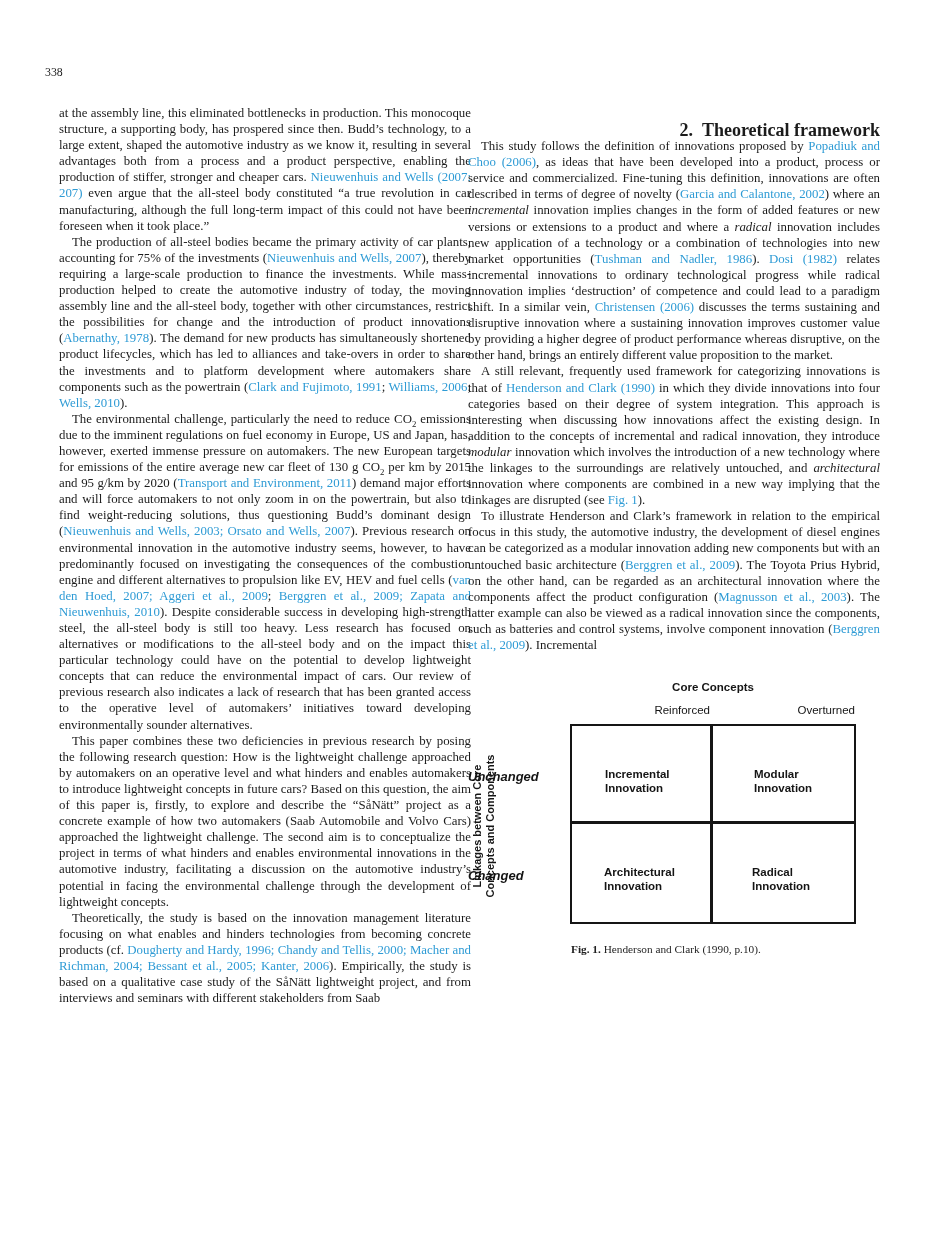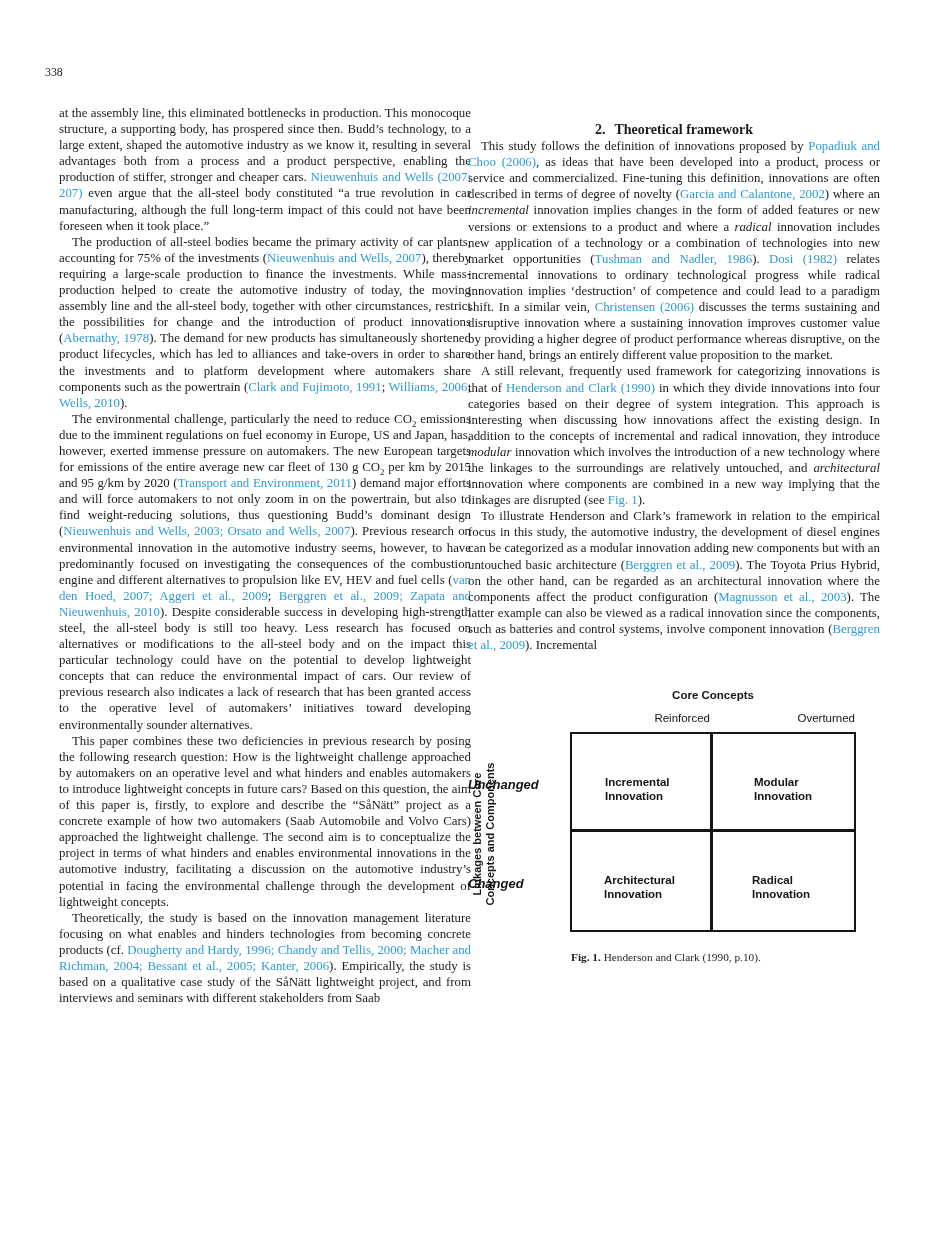--- a/index.html
+++ b/index.html
@@ -18,27 +18,27 @@
     position:absolute; top:97px; width:412px; font-size:12.85px;
     line-height:16.1px; text-align:justify;
   }
   .column.left { left:59px;margin-top:8px; }
   .column.right { left:468px; }
   .para { margin:0; }
   .para.indent { text-indent:13px; }
   .link { color:#2e9bd5; text-decoration:none; cursor:pointer; }
   em { font-style:italic; }
   sub { font-size:68%; line-height:0; }
-  .section-heading { margin:25px 0 0 0; font-weight:bold; font-size:14px; text-align:center; }
+  .section-heading { margin:25px 0 0 0; font-weight:bold; font-size:18px; text-align:right; }
   .section-heading .heading-num { margin-right:9px; }
   .subsection-heading { margin:17px 0 16px 0; font-style:italic; font-weight:normal; font-size:12.9px; text-align:left; }
   .subsection-heading .heading-num { margin-right:8px; }
 
   .figure {
-    position:relative; margin-top:34px; height:292px;
+    position:relative; margin-top:26px; height:292px;
     font-family:"Liberation Sans", sans-serif; color:#151515; text-align:left;
   }
   .fig-title { position:absolute; top:0; left:100px; width:290px; text-align:center; font-size:11.5px; font-weight:bold; }
   .fig-colhead { position:absolute; top:23px; font-size:11.5px; font-weight:normal; text-align:right; }
   .fig-colhead.left  { left:102px; width:140px; }
   .fig-colhead.right { left:244px; width:143px; }
   .fig-grid { position:absolute; left:102px; top:45px; width:286px; height:200px; border:2.5px solid #151515; }
   .fig-vdiv { position:absolute; left:138px; top:-1px; bottom:-1px; width:3px; background:#151515; }
   .fig-hdiv { position:absolute; top:95px; left:-1px; right:-1px; height:3px; background:#151515; }
   .fig-cell { position:absolute; font-size:11.5px; font-weight:bold; line-height:13.5px; white-space:pre-line; }

